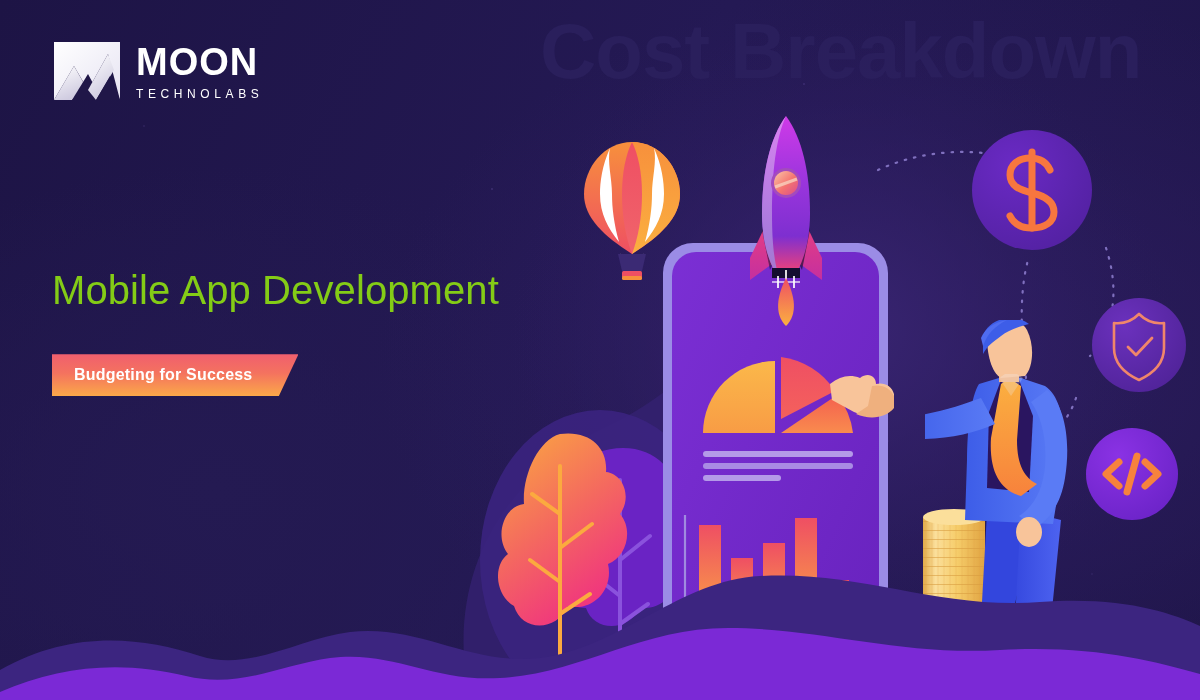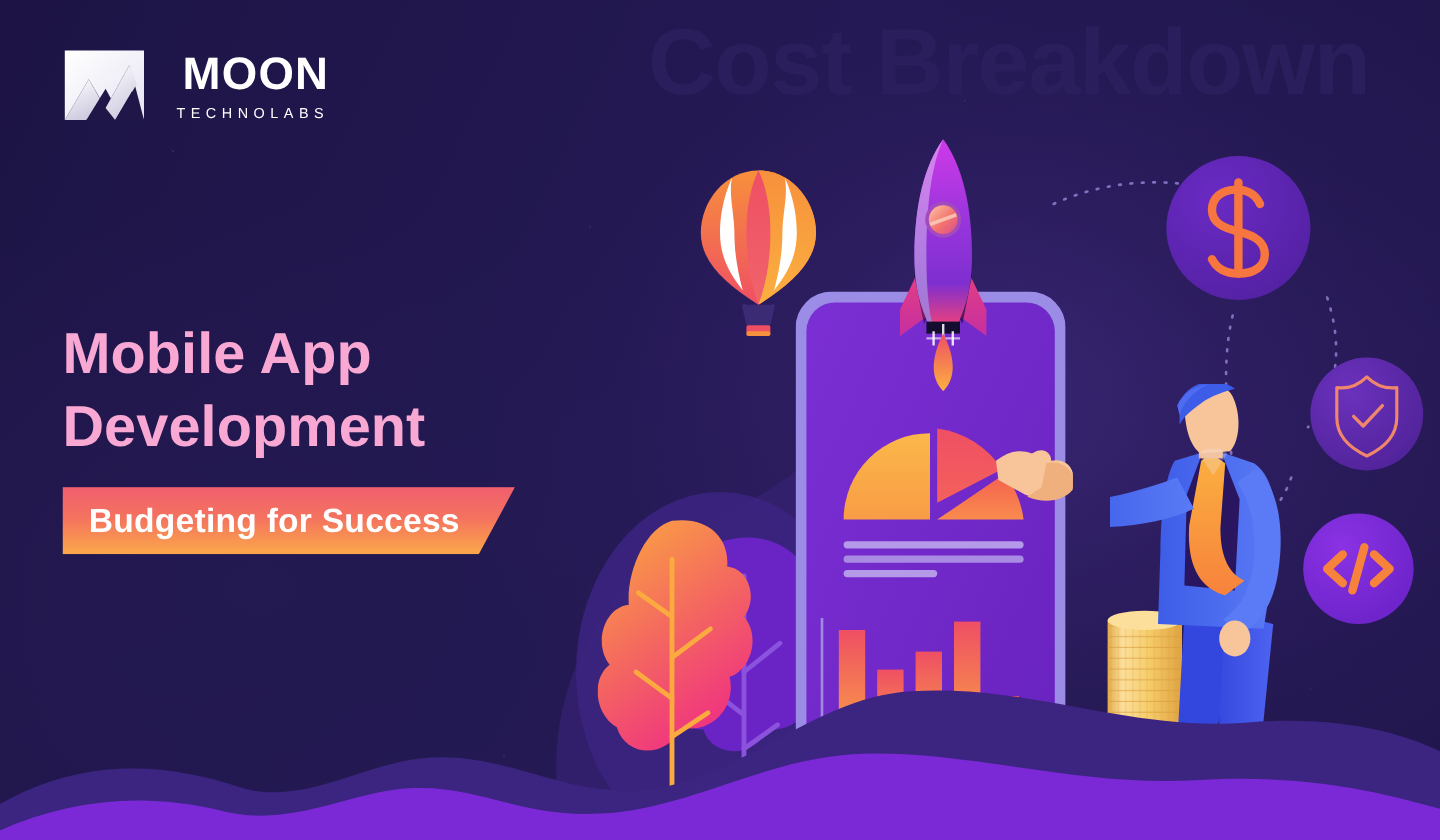--- a/index.html
+++ b/index.html
@@ -32,36 +32,37 @@
   }
 
   
   .watermark{
     position:absolute;top:6px;left:540px;
     font-size:78px;font-weight:700;letter-spacing:-1px;
     color:#2a1f5c;white-space:nowrap;user-select:none;
   }
 
   
-  .logo{position:absolute;left:52px;top:40px;display:flex;align-items:center;gap:25px;text-align:right;}
+  .logo{position:absolute;left:52px;top:40px;display:flex;align-items:center;gap:14px;}
   .logo-mark{width:70px;height:62px;flex:none;}
   .logo-text{display:flex;flex-direction:column;justify-content:center;}
   .logo-main{font-size:38px;font-weight:700;color:#fff;letter-spacing:1px;line-height:1;}
   .logo-sub{font-size:12px;font-weight:500;color:#fff;letter-spacing:4.6px;line-height:1;margin-top:7px;}
 
   
   .headline{position:absolute;left:52px;top:265px;width:560px;}
-  .hl-line{font-size:48px;font-weight:700;color:#f9a8d4;line-height:1.28;letter-spacing:.1px;}
+  .hl-line{font-size:40px;font-weight:400;color:#84cc16;line-height:1.28;letter-spacing:.1px;}
   .badge-wrap{margin-top:18px;position:relative;display:inline-block;}
   .badge{
     position:relative;display:inline-block;
     padding:12px 46px 12px 22px;
-    font-size:28px;font-weight:700;color:#fff;letter-spacing:.2px;
+    font-size:16px;font-weight:700;color:#fff;letter-spacing:.2px;
     background:linear-gradient(180deg,#f05f6e 0%,#f4725f 45%,#fba849 100%);
     clip-path:polygon(0 0, 100% 0, 92% 100%, 0 100%);
+    margin-top:20px;
   }
 
   
   .hills{position:absolute;left:0;bottom:0;width:1200px;height:240px;}
 
   
   .phone{position:absolute;left:663px;top:243px;width:225px;height:457px;}
 
   
   .art{position:absolute;inset:0;}

